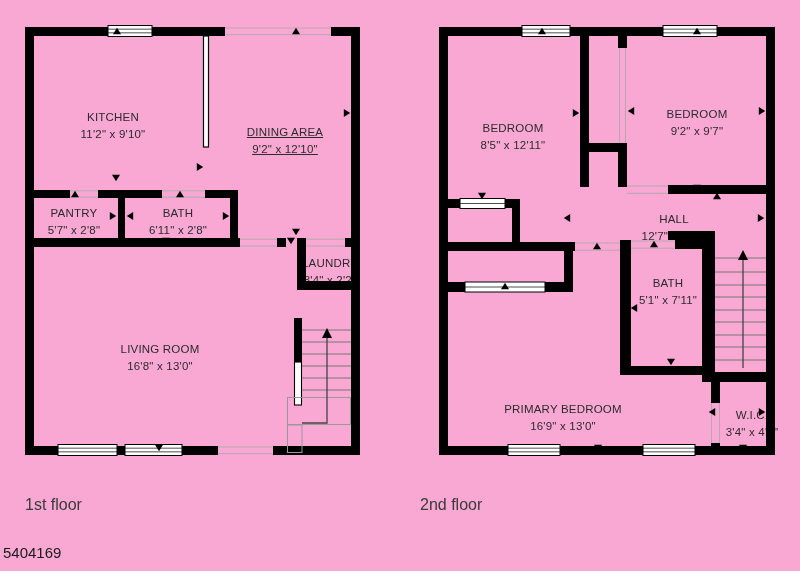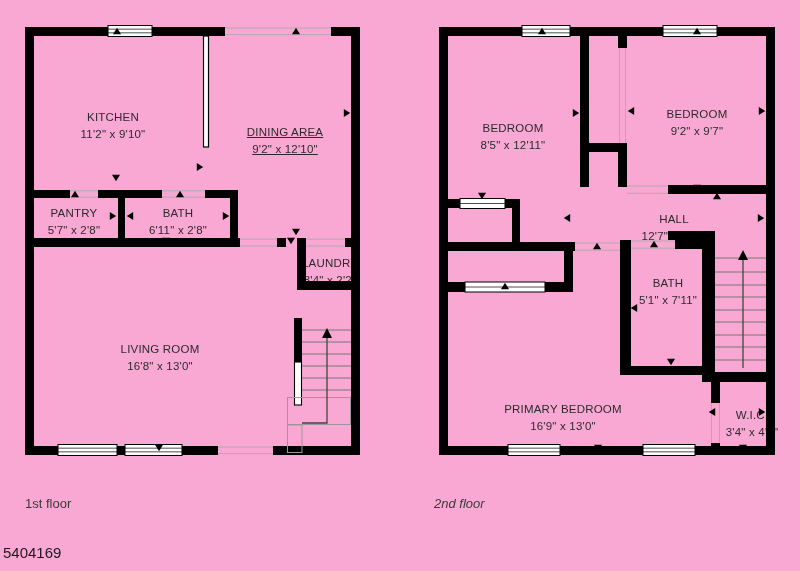--- a/index.html
+++ b/index.html
@@ -22,21 +22,21 @@
     line-height:17px;
     font-size:11.5px;
     color:#2b2b2b;
     letter-spacing:0.2px;
     white-space:nowrap;
   }
   .room-label .room-name{font-size:11.5px;}
   .room-label .room-dims{font-size:11.5px;}
   .floor-caption{
     position:absolute;
-    font-size:13px;
+    font-size:16px;
     color:#3a3a3a;
     white-space:nowrap;
     z-index:3;
   }
   #watermark{
     position:absolute;
     left:3px;top:544px;
     font-size:15px;
     color:#1a1a1a;
     z-index:3;
@@ -90,21 +90,21 @@
         <div class="room-dims">5'1" x 7'11"</div>
       </div>
       <div class="room-label" style="left: 563px; top: 365px; margin-top: 36px;">
         <div class="room-name">PRIMARY BEDROOM</div>
         <div class="room-dims">16'9" x 13'0"</div>
       </div>
       <div class="room-label" style="left: 752px; top: 407px;">
         <div class="room-name">W.I.C.</div>
         <div class="room-dims">3'4" x 4'9"</div>
       </div>
-      <div class="floor-caption" style="left: 434px; top: 496px; font-style: italic;">2nd floor</div>
+      <div class="floor-caption" style="left: 420px; top: 496px;">2nd floor</div>
     </div>
 
   <svg id="plan-svg" width="800" height="571" viewBox="0 0 800 571" xmlns="http://www.w3.org/2000/svg">
 
     <g fill="#000000">
 
       <rect x="25" y="27" width="83" height="9"></rect>
       <rect x="152" y="27" width="73" height="9"></rect>
       <rect x="331" y="27" width="29" height="9"></rect>
 

